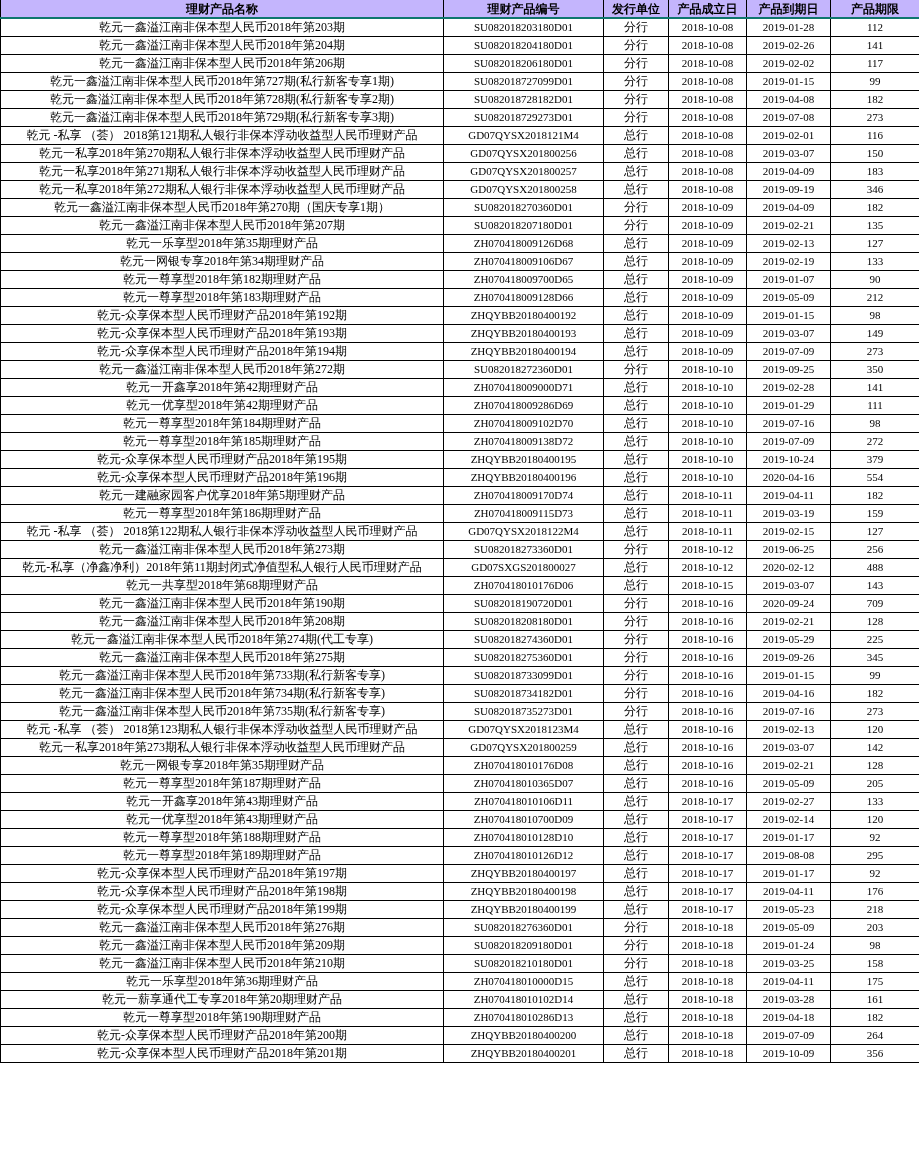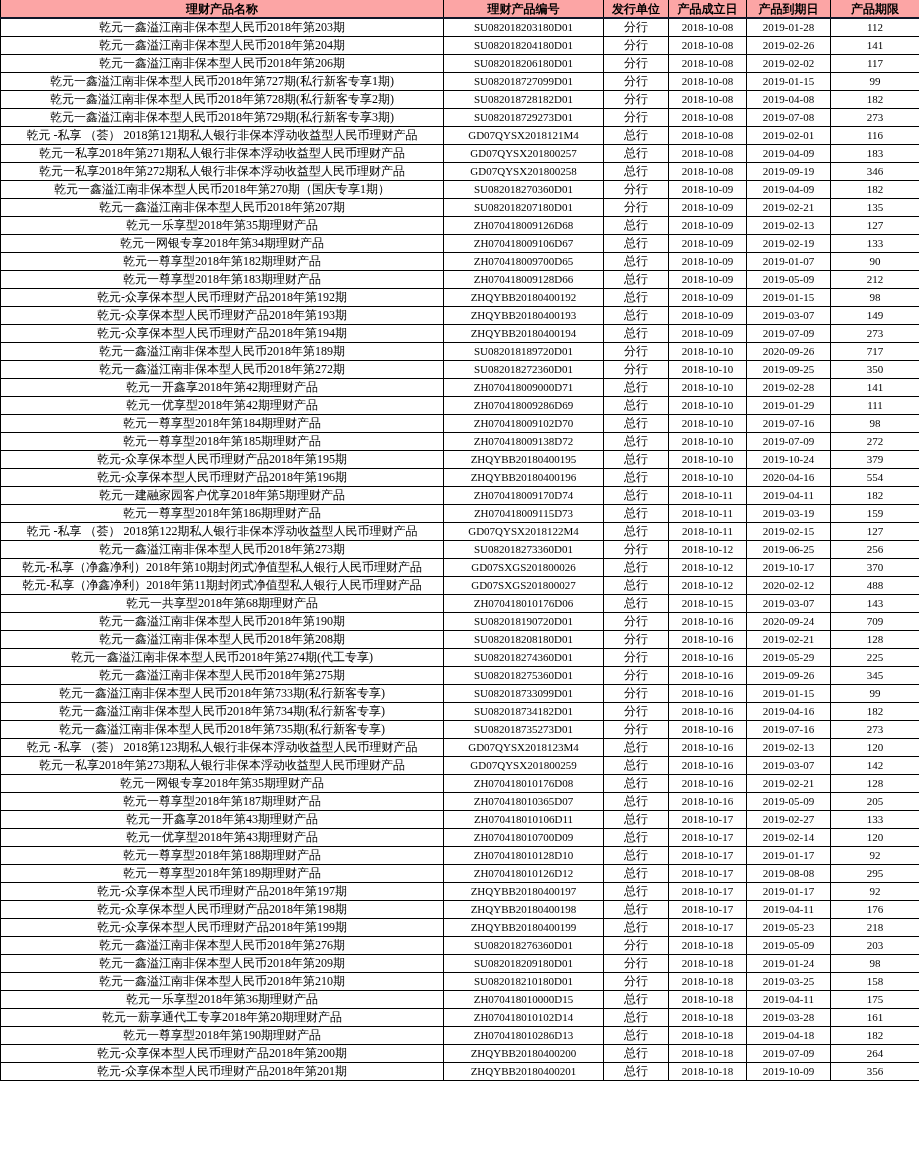--- a/index.html
+++ b/index.html
@@ -2,22 +2,22 @@
 <html><head>
 <meta charset="utf-8">
 <style>
   html,body{margin:0;padding:0;background:#ffffff;}
   body{width:919px;height:1152px;overflow:hidden;
        font-family:"Liberation Serif","DejaVu Serif",serif;color:#000;}
   table{border-collapse:collapse;table-layout:fixed;width:919px;}
   th,td{border:1px solid #000;height:18px;box-sizing:border-box;
         font-size:12px;line-height:16px;text-align:center;
         padding:0 2px;overflow:hidden;white-space:nowrap;}
-  thead th{background:#fca5a5;font-weight:bold;border-top:none;
-           border-bottom:2px solid #0f172a;}
+  thead th{background:#c4b5fd;font-weight:bold;border-top:none;
+           border-bottom:2px solid #0f766e;}
   tbody td{background:#ffffff;font-weight:normal;}
   td.code{font-size:11px;letter-spacing:0;}
   td.num, td.date{font-size:11px;}
 </style>
 </head>
 <body>
 
 <table>
   <colgroup>
       <col style="width: 443px;">
@@ -88,20 +88,28 @@
       </tr>
       <tr>
         <td class="name">乾元 -私享 （荟） 2018第121期私人银行非保本浮动收益型人民币理财产品</td>
         <td class="code">GD07QYSX2018121M4</td>
         <td class="issuer">总行</td>
         <td class="date">2018-10-08</td>
         <td class="date">2019-02-01</td>
         <td class="num">116</td>
       </tr>
       <tr>
+        <td class="name">乾元一私享2018年第270期私人银行非保本浮动收益型人民币理财产品</td>
+        <td class="code">GD07QYSX201800256</td>
+        <td class="issuer">总行</td>
+        <td class="date">2018-10-08</td>
+        <td class="date">2019-03-07</td>
+        <td class="num">150</td>
+      </tr>
+      <tr>
         <td class="name">乾元一私享2018年第271期私人银行非保本浮动收益型人民币理财产品</td>
         <td class="code">GD07QYSX201800257</td>
         <td class="issuer">总行</td>
         <td class="date">2018-10-08</td>
         <td class="date">2019-04-09</td>
         <td class="num">183</td>
       </tr>
       <tr>
         <td class="name">乾元一私享2018年第272期私人银行非保本浮动收益型人民币理财产品</td>
         <td class="code">GD07QYSX201800258</td>
@@ -174,28 +182,20 @@
         <td class="date">2019-03-07</td>
         <td class="num">149</td>
       </tr>
       <tr>
         <td class="name">乾元-众享保本型人民币理财产品2018年第194期</td>
         <td class="code">ZHQYBB20180400194</td>
         <td class="issuer">总行</td>
         <td class="date">2018-10-09</td>
         <td class="date">2019-07-09</td>
         <td class="num">273</td>
-      </tr>
-      <tr>
-        <td class="name">乾元一鑫溢江南非保本型人民币2018年第189期</td>
-        <td class="code">SU082018189720D01</td>
-        <td class="issuer">分行</td>
-        <td class="date">2018-10-10</td>
-        <td class="date">2020-09-26</td>
-        <td class="num">717</td>
       </tr>
       <tr>
         <td class="name">乾元一鑫溢江南非保本型人民币2018年第272期</td>
         <td class="code">SU082018272360D01</td>
         <td class="issuer">分行</td>
         <td class="date">2018-10-10</td>
         <td class="date">2019-09-25</td>
         <td class="num">350</td>
       </tr>
       <tr>
@@ -270,28 +270,20 @@
         <td class="date">2019-02-15</td>
         <td class="num">127</td>
       </tr>
       <tr>
         <td class="name">乾元一鑫溢江南非保本型人民币2018年第273期</td>
         <td class="code">SU082018273360D01</td>
         <td class="issuer">分行</td>
         <td class="date">2018-10-12</td>
         <td class="date">2019-06-25</td>
         <td class="num">256</td>
-      </tr>
-      <tr>
-        <td class="name">乾元-私享（净鑫净利）2018年第10期封闭式净值型私人银行人民币理财产品</td>
-        <td class="code">GD07SXGS201800026</td>
-        <td class="issuer">总行</td>
-        <td class="date">2018-10-12</td>
-        <td class="date">2019-10-17</td>
-        <td class="num">370</td>
       </tr>
       <tr>
         <td class="name">乾元-私享（净鑫净利）2018年第11期封闭式净值型私人银行人民币理财产品</td>
         <td class="code">GD07SXGS201800027</td>
         <td class="issuer">总行</td>
         <td class="date">2018-10-12</td>
         <td class="date">2020-02-12</td>
         <td class="num">488</td>
       </tr>
       <tr>

